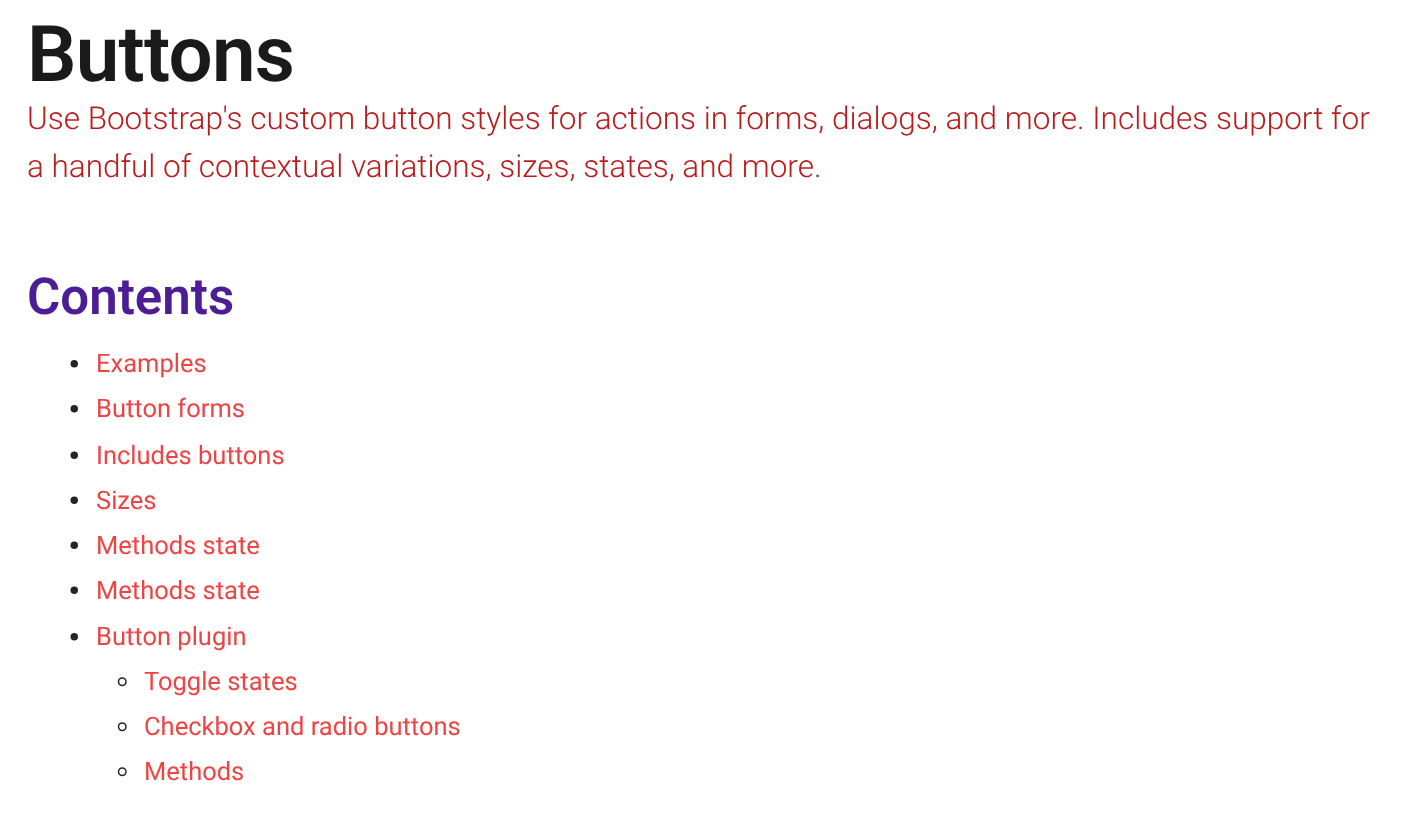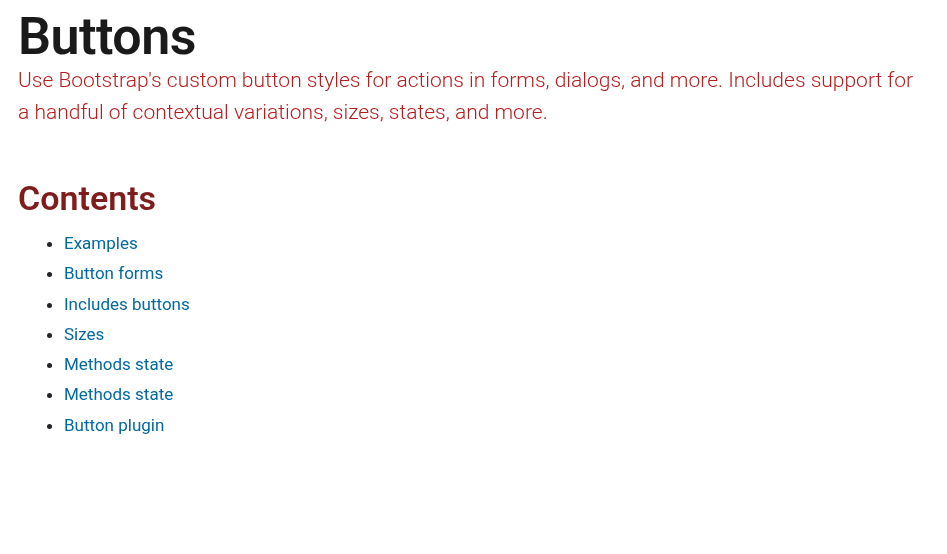--- a/index.html
+++ b/index.html
@@ -25,34 +25,34 @@
     p.lead {
       font-size: 21px;
       font-weight: 300;
       line-height: 1.5;
       color: #b91c1c;
       margin-bottom: 50px;
     }
     h2.contents-heading {
       font-size: 34px;
       font-weight: 600;
-      color: #7f1d1d;
+      color: #4c1d95;
       margin-bottom: 10px;
     }
     ul.toc {
       list-style: disc;
       padding-left: 46px;
     }
     ul.toc li {
       font-size: 17px;
       line-height: 1.78;
       color: #212529;
     }
     ul.toc li a {
-      color: #0369a1;
+      color: #ef4444;
       text-decoration: none;
     }
     ul.toc ul {
       list-style: circle;
       padding-left: 32px;
     }
   </style>
 </head>
 <body>
 
@@ -61,14 +61,19 @@
 
 <h2 class="contents-heading">Contents</h2>
 <ul class="toc">
   <li><a href="#">Examples</a></li>
   <li><a href="#">Button forms</a></li>
   <li><a href="#">Includes buttons</a></li>
   <li><a href="#">Sizes</a></li>
   <li><a href="#">Methods state</a></li>
   <li><a href="#">Methods state</a></li>
   <li><a href="#">Button plugin</a>
+    <ul>
+      <li><a href="#">Toggle states</a></li>
+      <li><a href="#">Checkbox and radio buttons</a></li>
+      <li><a href="#">Methods</a></li>
+    </ul>
   </li>
 </ul>
 
 </body></html>

